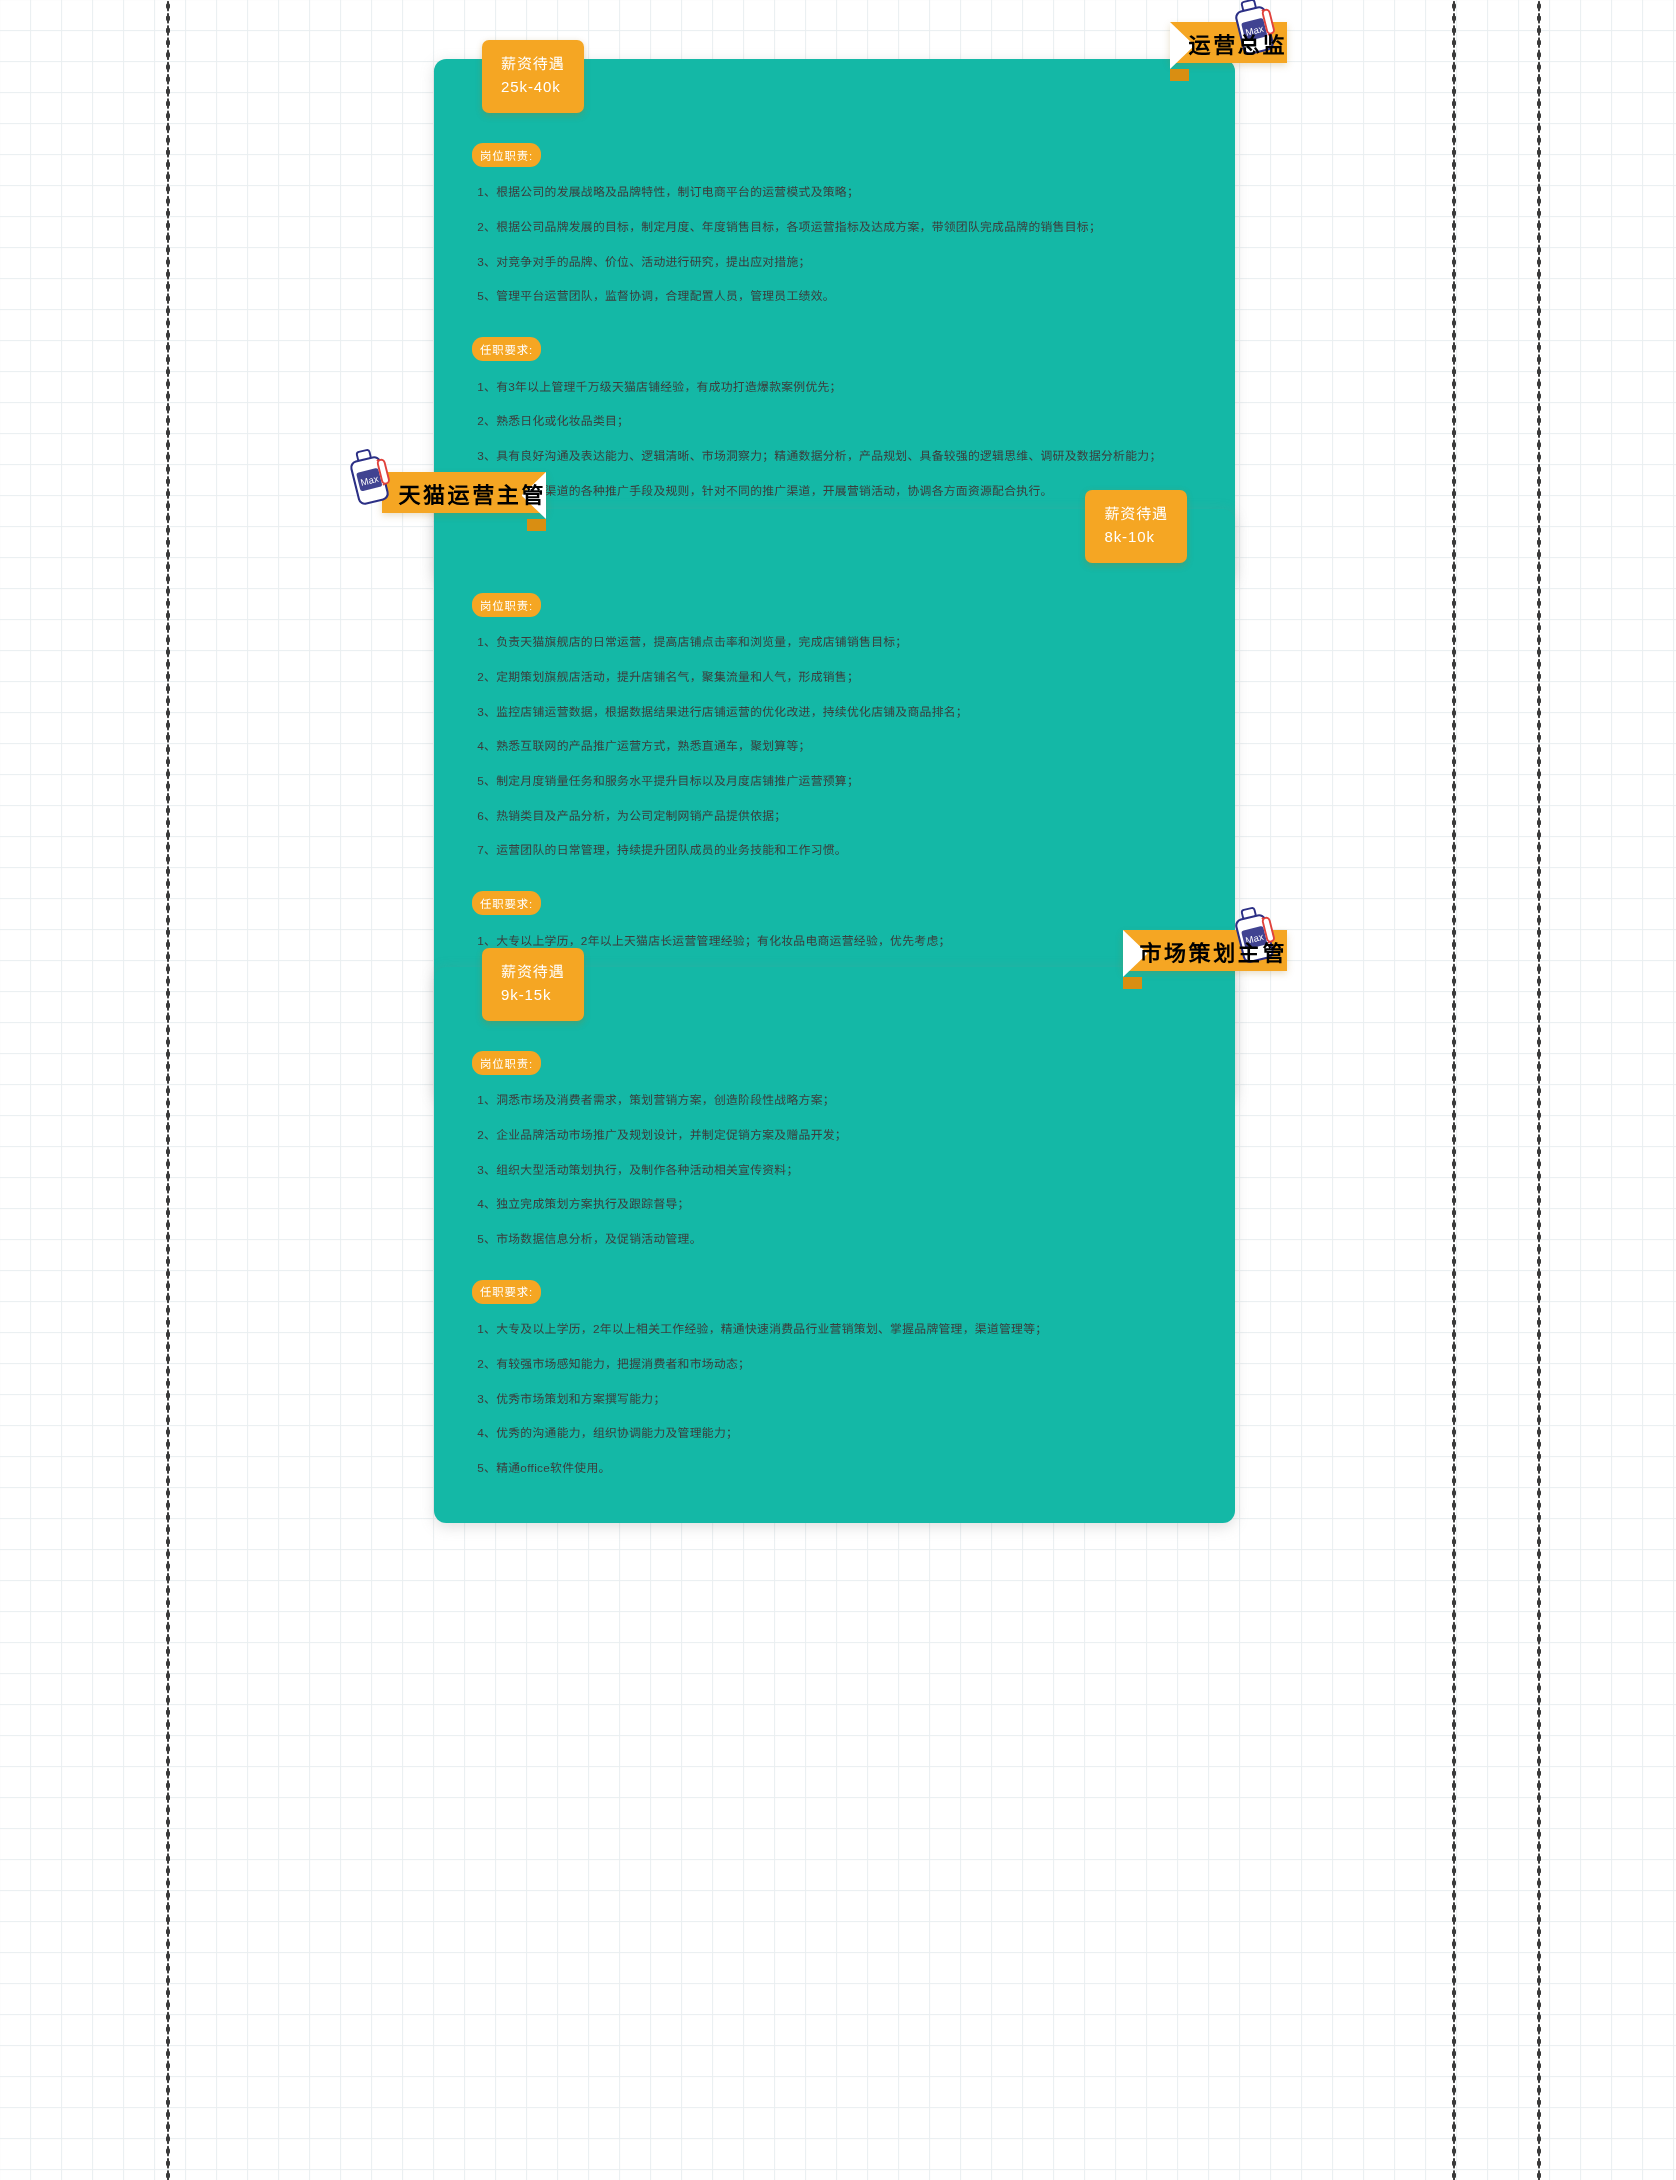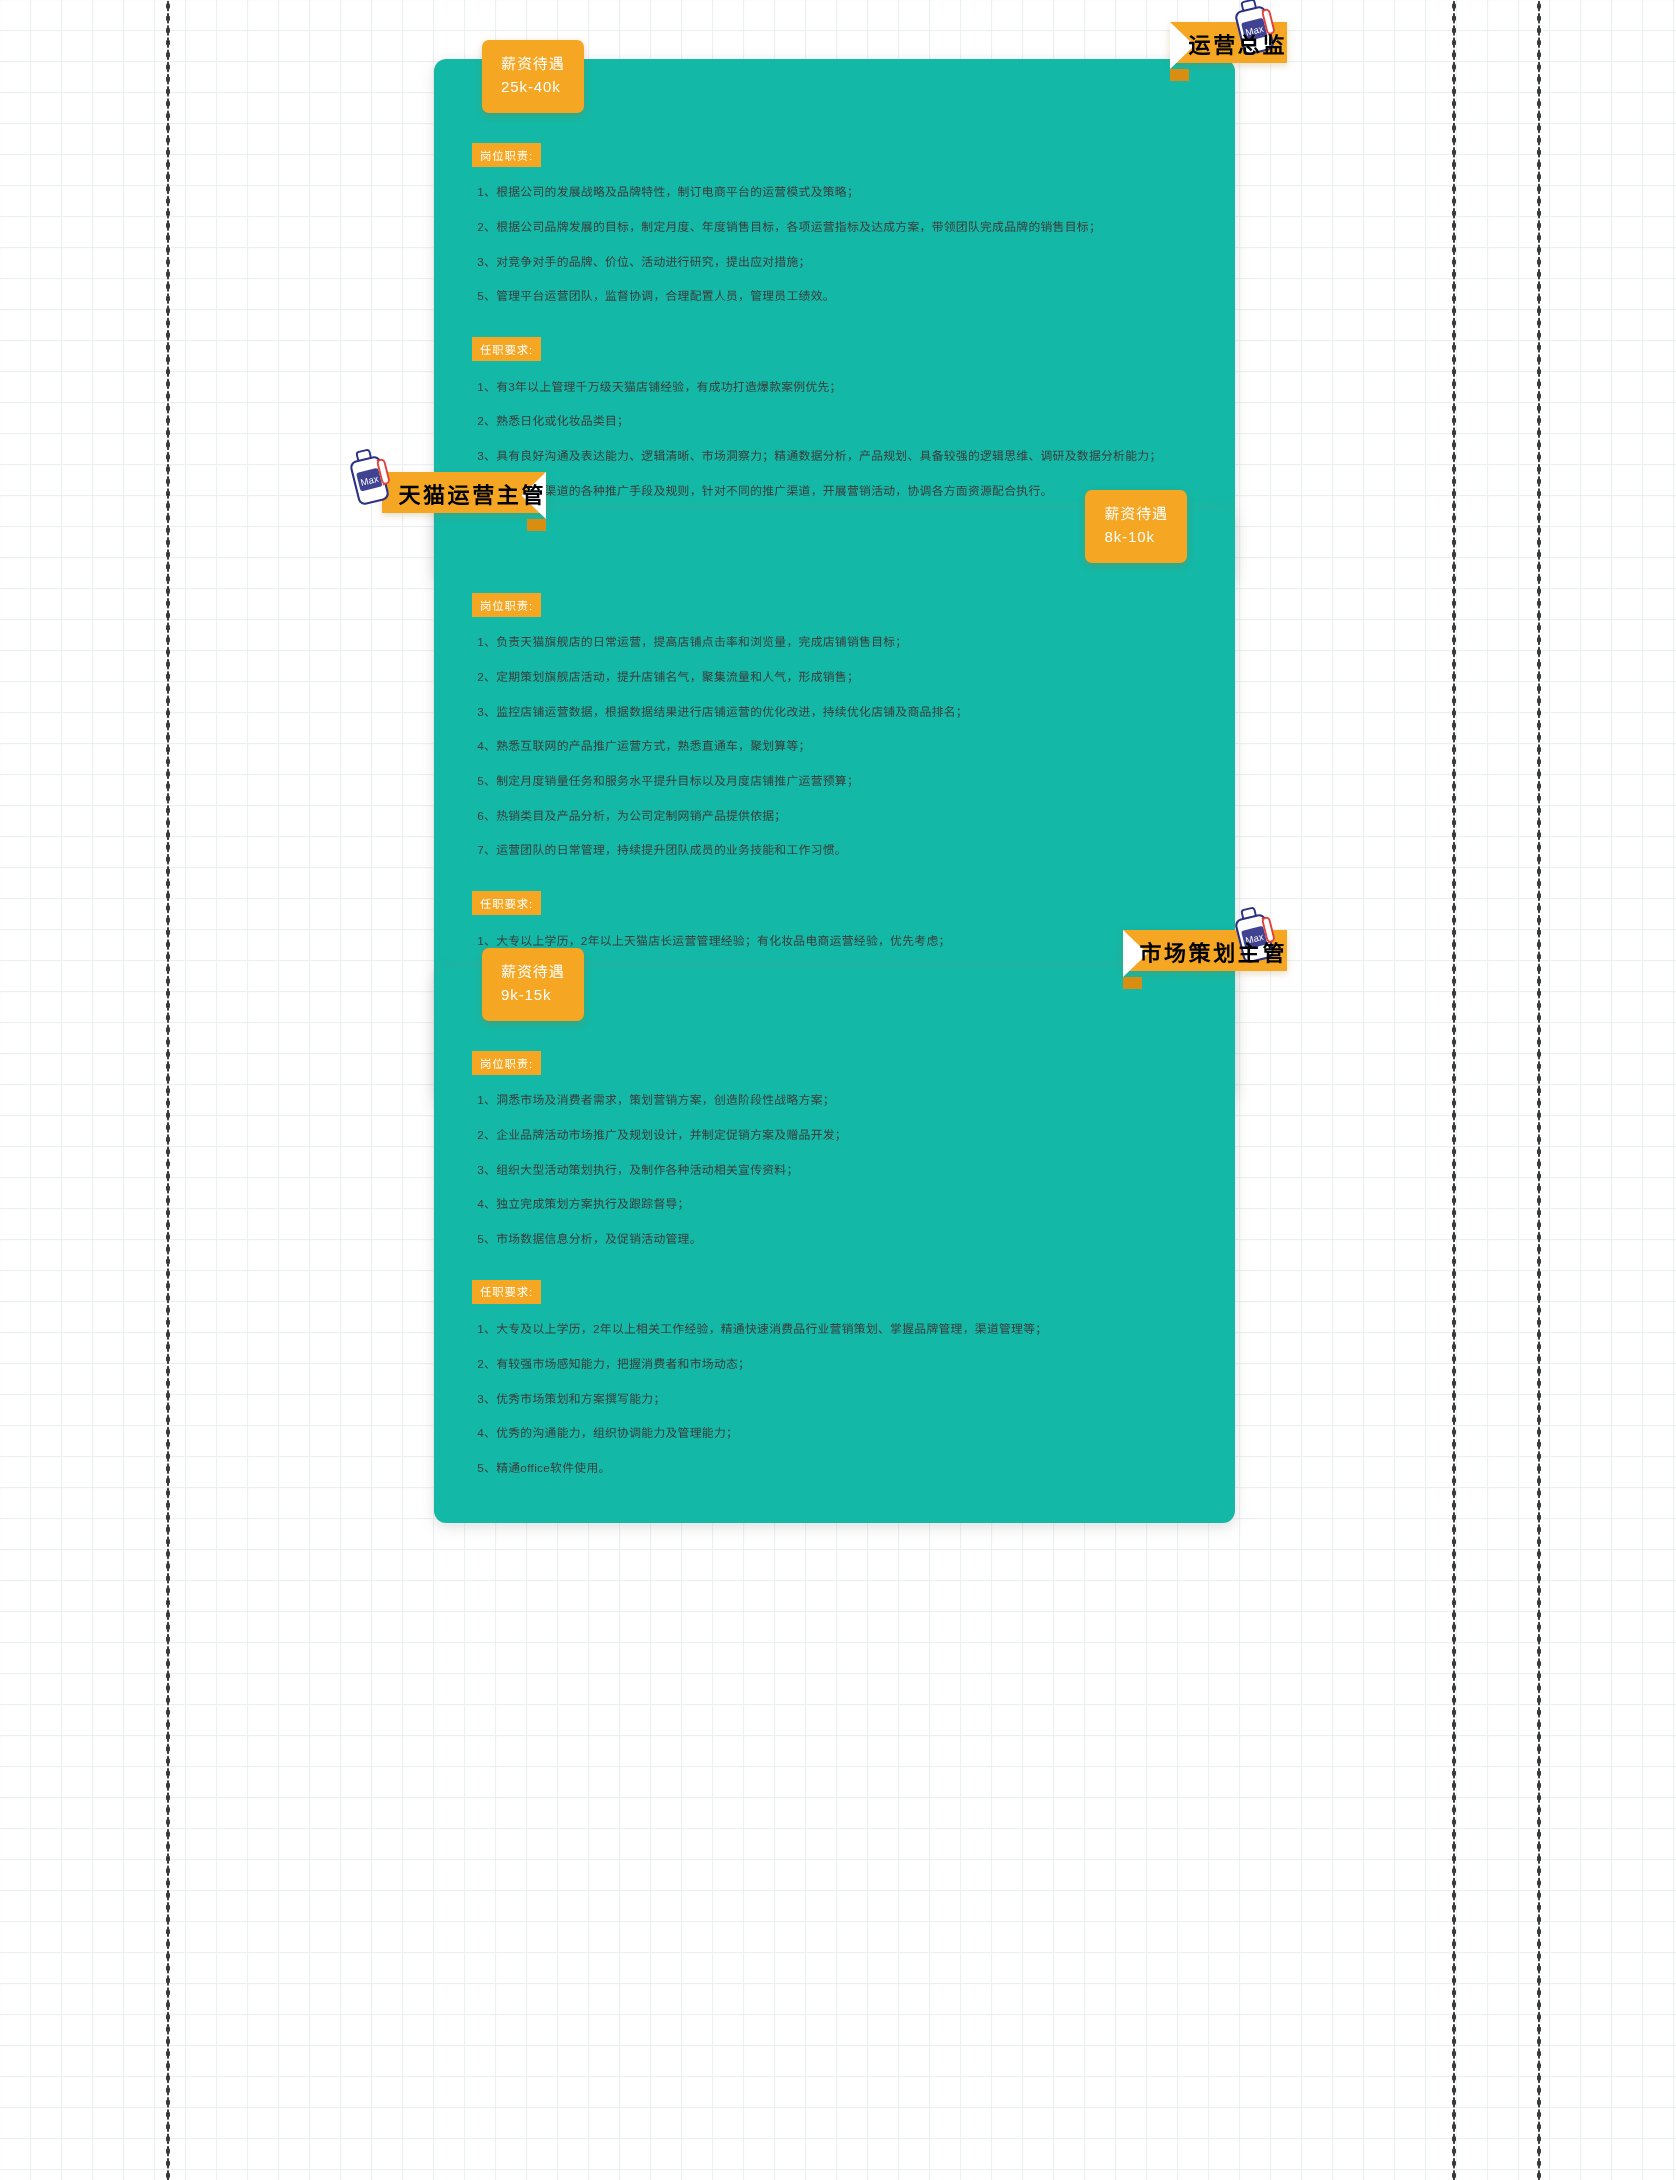--- a/index.html
+++ b/index.html
@@ -126,21 +126,21 @@
     background: #d98e12;
   }
 
   
   .sec-head {
     display: inline-block;
     background: #f5a623;
     color: #ffffff;
     font-size: 11.4px;
     padding: 3.5px 7.9px 4.4px 7.9px;
-    border-radius: 0;
+    border-radius: 11px;
     letter-spacing: 0.9px;
     margin-bottom: 8.7px;
   }
   .sec-head.second { margin-top: 23px; }
   ul.duties {
     list-style: none;
     margin: 0;
     padding: 0;
   }
   ul.duties li {

